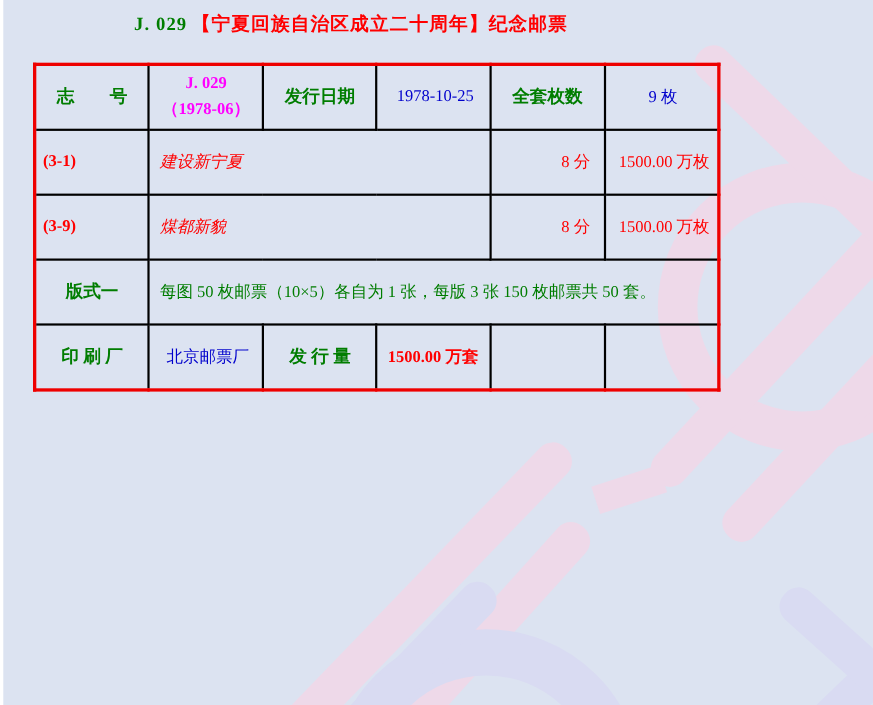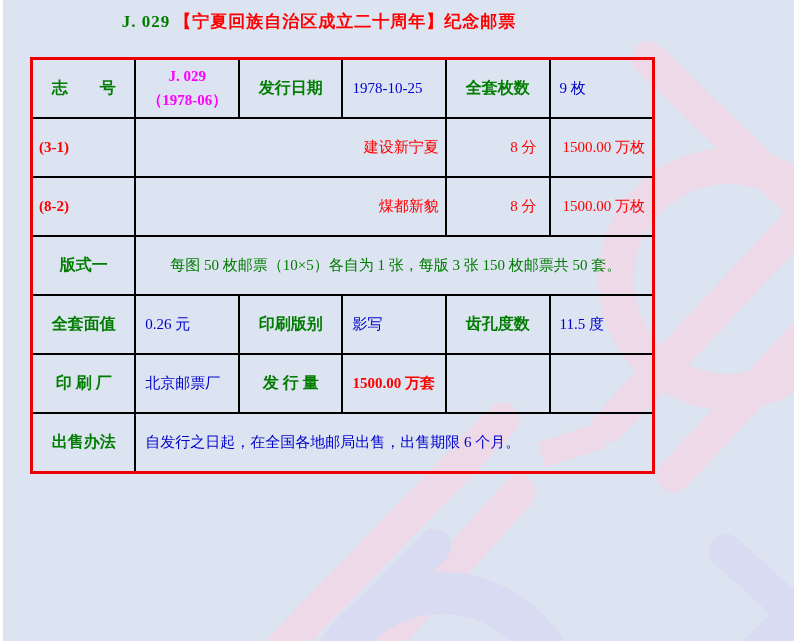--- a/index.html
+++ b/index.html
@@ -30,26 +30,26 @@
   table{
     border-collapse:collapse;table-layout:fixed;width:625px;
     border:3px solid var(--border-red,#ee0000);
     background:transparent;
   }
   td{
     border:2px solid #000;height:53px;padding:2px 6px;
     font-size:15px;overflow:hidden;background:transparent;
   }
   td.lbl{color:var(--green,#007d00);font-weight:bold;text-align:center;font-size:16px;}
-  td.val{color:var(--blue,#0000cc);text-align:left;padding-left:9px;}
+  td.val{color:var(--blue,#0000cc);text-align:center;padding-left:9px;}
   td.red-c{color:var(--red,#ff0000);font-weight:bold;text-align:left;}
-  td.red-l{color:var(--red,#ff0000);text-align:right;padding-left:9px;}
+  td.red-l{color:var(--red,#ff0000);text-align:left;padding-left:9px;font-style:italic;}
   td.red-r{color:var(--red,#ff0000);text-align:right;padding-right:12px;}
   td.mag{color:var(--magenta,#ff00ff);font-weight:bold;text-align:center;line-height:1.55;}
-  td.green-desc{color:var(--green,#007d00);text-align:center;padding-left:9px;}
+  td.green-desc{color:var(--green,#007d00);text-align:left;padding-left:9px;}
   td.red-val{color:var(--red,#ff0000);font-weight:bold;text-align:left;padding-left:9px;}
   .line{display:block;}
 </style>
 </head>
 <body>
 
 <div class="edge-strip"></div>
 
 <div class="watermark">
   <div class="wm ring pink" style="left:598px;top:148px;width:190px;height:190px;"></div>
@@ -91,44 +91,32 @@
     <td class="lbl">全套枚数</td>
     <td class="val">9 枚</td>
   </tr>
   <tr>
     <td class="red-c">(3-1)</td>
     <td class="red-l" colspan="3">建设新宁夏</td>
     <td class="red-r" style="font-weight:normal;">8 分</td>
     <td class="red-r" style="font-weight:normal;padding-right:7px;">1500.00 万枚</td>
   </tr>
   <tr>
-    <td class="red-c">(8-2)</td>
+    <td class="red-c">(3-9)</td>
     <td class="red-l" colspan="3">煤都新貌</td>
     <td class="red-r" style="font-weight:normal;">8 分</td>
     <td class="red-r" style="font-weight:normal;padding-right:7px;">1500.00 万枚</td>
   </tr>
   <tr>
     <td class="lbl">版式一</td>
     <td class="green-desc" colspan="5">每图 50 枚邮票（10×5）各自为 1 张，每版 3 张 150 枚邮票共 50 套。</td>
   </tr>
   <tr>
-    <td class="lbl">全套面值</td>
-    <td class="val">0.26 元</td>
-    <td class="lbl">印刷版别</td>
-    <td class="val">影写</td>
-    <td class="lbl">齿孔度数</td>
-    <td class="val">11.5 度</td>
-  </tr>
-  <tr>
     <td class="lbl">印 刷 厂</td>
     <td class="val">北京邮票厂</td>
     <td class="lbl">发 行 量</td>
     <td class="red-val">1500.00 万套</td>
     <td></td>
     <td></td>
   </tr>
-  <tr>
-    <td class="lbl">出售办法</td>
-    <td class="val" colspan="5">自发行之日起，在全国各地邮局出售，出售期限 6 个月。</td>
-  </tr>
 </tbody>
     </table>
 </div>
 
 </body></html>

